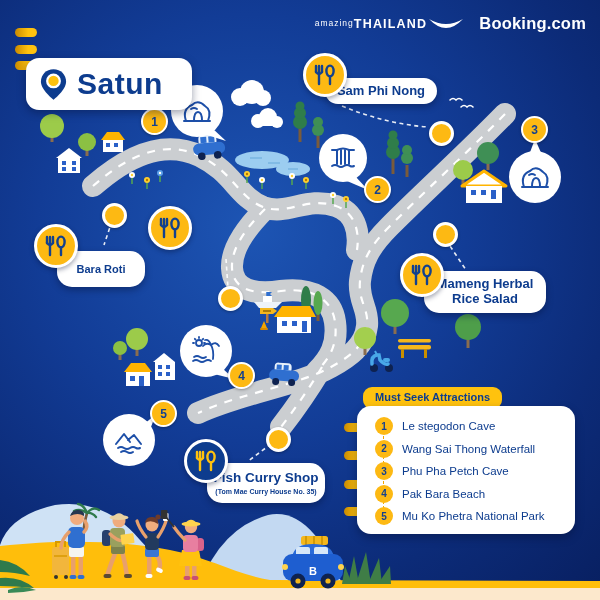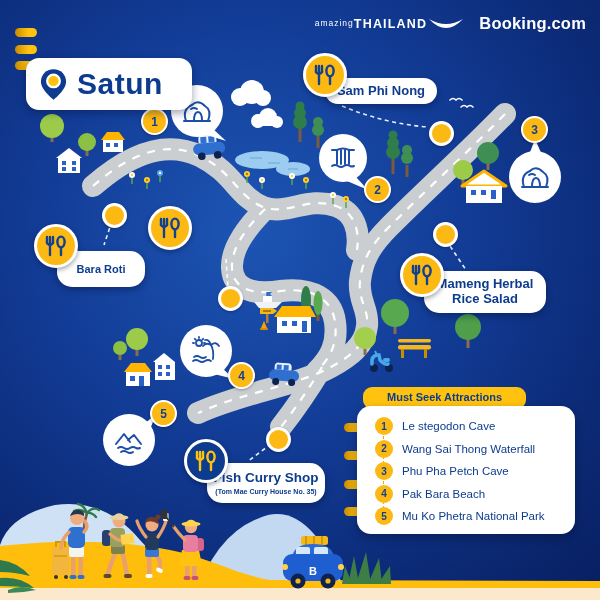--- a/index.html
+++ b/index.html
@@ -37,21 +37,21 @@
   .pill{position:absolute;background:#fff;border-radius:15px;color:#0d3c8e;font-weight:bold;
     display:flex;flex-direction:column;align-items:center;justify-content:center;z-index:3;
     box-shadow:0 3px 7px rgba(4,16,50,.4);text-align:center;line-height:1.15;}
   .icon-circle{position:absolute;width:38px;height:38px;border-radius:50%;background:#fdb913;
     border:3px solid #fff;display:flex;align-items:center;justify-content:center;z-index:4;
     box-shadow:0 2px 5px rgba(4,16,50,.4);}
   .icon-circle.inv{background:#0d3c8e;}
 
   
   .tab{position:absolute;left:363px;top:387px;background:#ffc20e;border-radius:9px;
-    padding:4px 24px 6px;font-size:11px;font-weight:bold;color:#0d3c8e;z-index:4;}
+    padding:4px 12px 6px;font-size:11px;font-weight:bold;color:#0d3c8e;z-index:4;}
   .panel{position:absolute;left:357px;top:406px;width:218px;height:128px;background:#fff;border-radius:14px;
     z-index:5;box-shadow:0 4px 9px rgba(4,16,50,.4);}
   .attr-rows{position:absolute;left:18px;top:11px;right:8px;display:flex;flex-direction:column;gap:4.6px;}
   .attr-row{display:flex;align-items:center;gap:9px;height:18px;}
   .attr-num{width:18px;height:18px;border-radius:50%;background:#fdb913;flex:0 0 18px;
     display:flex;align-items:center;justify-content:center;font-size:10px;font-weight:bold;color:#14418f;z-index:2;}
   .attr-label{font-size:11.5px;font-weight:normal;color:#0d3c8e;white-space:nowrap;}
   .attr-dash{position:absolute;left:26px;top:20px;height:88px;border-left:1.6px dashed #f0a500;z-index:1;}
   .pring{position:absolute;width:22px;height:9px;border-radius:5px;z-index:4;
     background:linear-gradient(90deg,#c98a00,#ffc20e 60%);}

